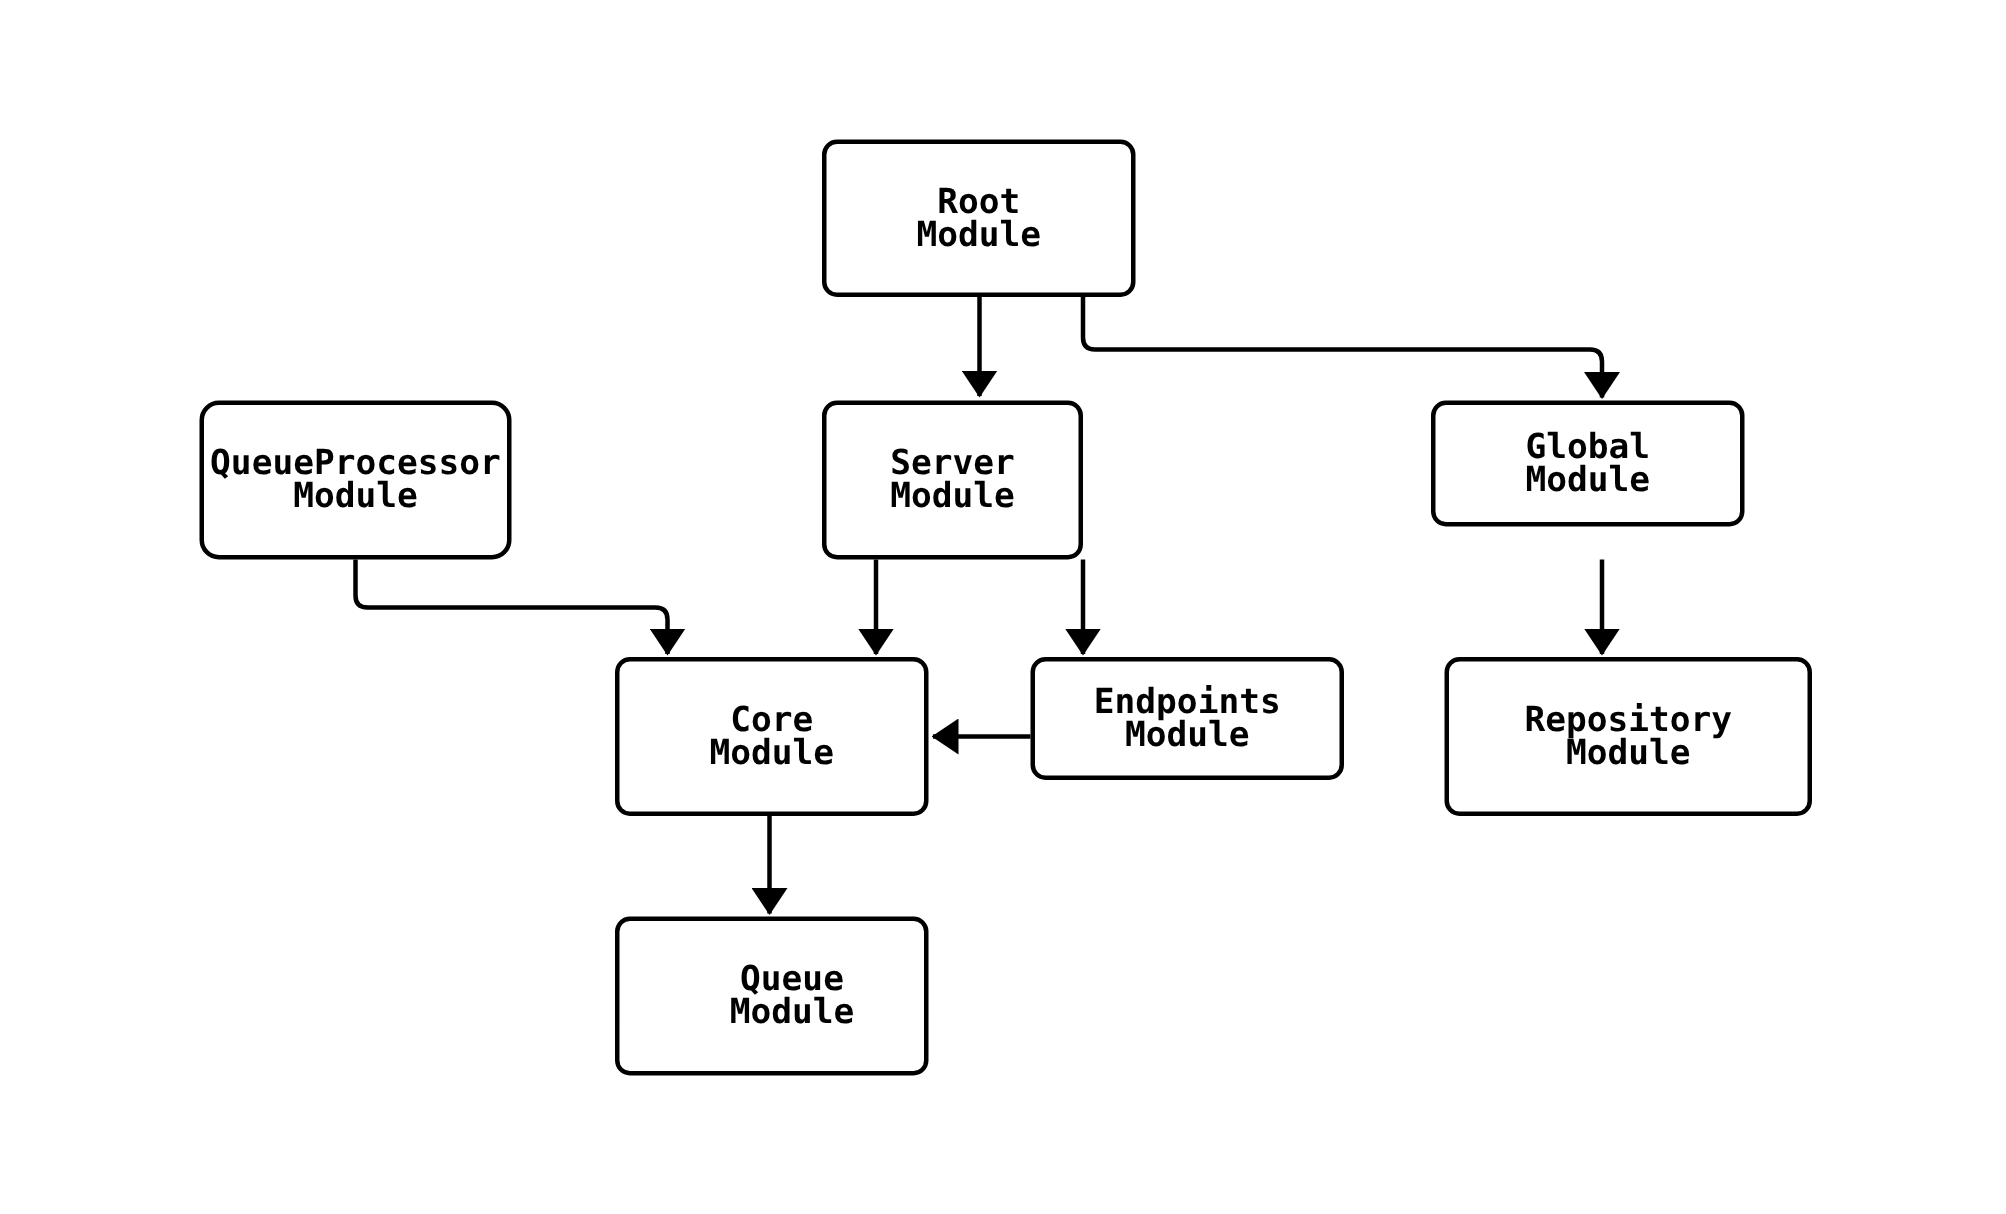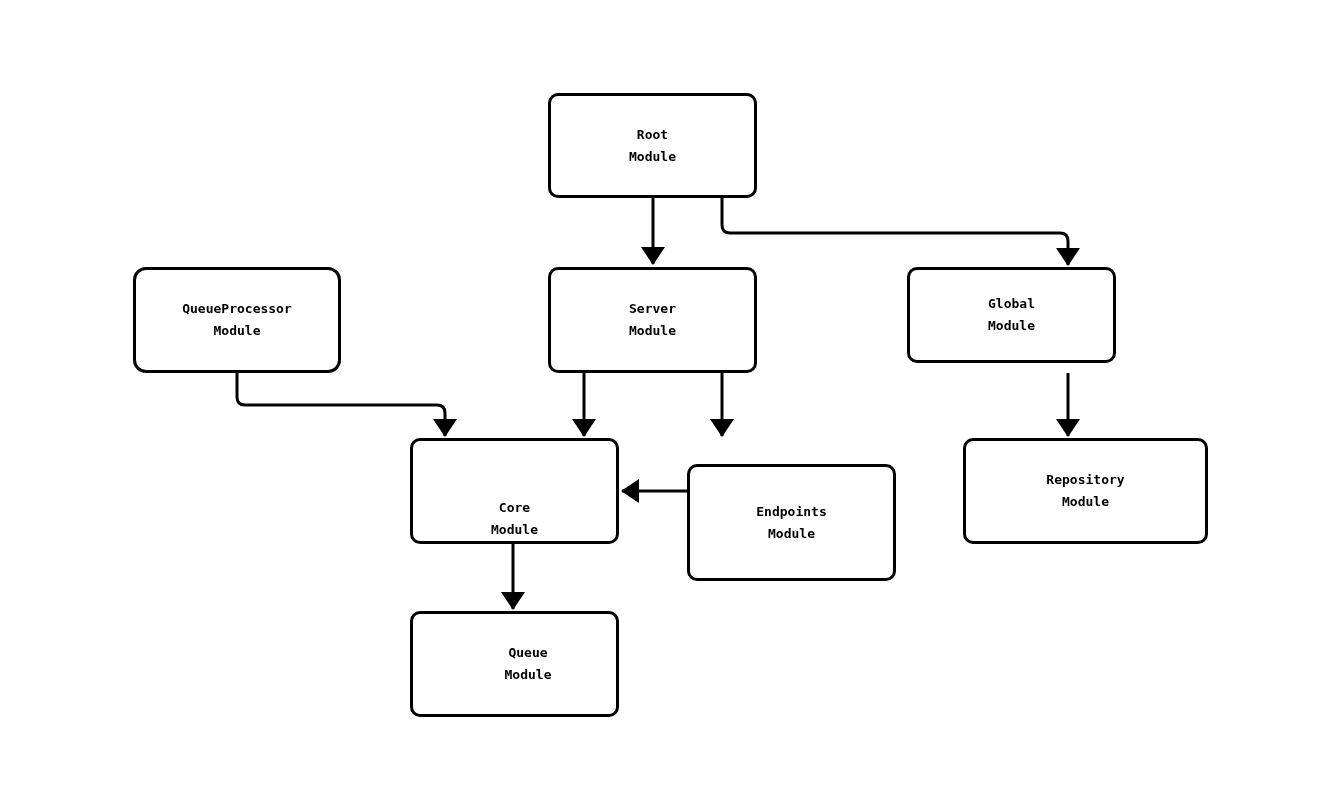--- a/index.html
+++ b/index.html
@@ -33,21 +33,21 @@
     background: #ffffff;
     border: 3px solid #000000;
     border-radius: 10px;
     display: flex;
     align-items: center;
     justify-content: center;
   }
   .node-label {
     font-family: "DejaVu Sans Mono", monospace;
     font-weight: bold;
-    font-size: 13px;
+    font-size: 23px;
     line-height: 22px;
     color: #000000;
     text-align: center;
     white-space: pre-line;
   }
 </style>
 </head>
 <body>
 
 <div class="canvas">
@@ -69,33 +69,33 @@
     </svg>
 
 <div class="node" style="left: 548px; top: 93px; width: 209px; height: 105px;">
       <span class="node-label">Root
 Module</span>
     </div>
     <div class="node" style="left: 133px; top: 267px; width: 208px; height: 106px; border-radius: 13px;">
       <span class="node-label">QueueProcessor
 Module</span>
     </div>
-    <div class="node" style="left: 548px; top: 267px; width: 209px; height: 106px;">
+    <div class="node" style="left: 548px; top: 267px; width: 174px; height: 106px;">
       <span class="node-label">Server
 Module</span>
     </div>
-    <div class="node" style="left: 907px; top: 267px; width: 209px; height: 96px;">
+    <div class="node" style="left: 954px; top: 267px; width: 209px; height: 84px;">
       <span class="node-label">Global
 Module</span>
     </div>
-    <div class="node" style="left: 410px; top: 438px; width: 209px; height: 106px; align-items: flex-end;">
+    <div class="node" style="left: 410px; top: 438px; width: 209px; height: 106px;">
       <span class="node-label">Core
 Module</span>
     </div>
-    <div class="node" style="left: 687px; top: 438px; width: 209px; height: 117px; margin-top: 26px;">
+    <div class="node" style="left: 687px; top: 438px; width: 209px; height: 82px;">
       <span class="node-label">Endpoints
 Module</span>
     </div>
     <div class="node" style="left: 963px; top: 438px; width: 245px; height: 106px;">
       <span class="node-label">Repository
 Module</span>
     </div>
     <div class="node" style="left: 410px; top: 611px; width: 209px; height: 106px; padding-left: 27px;">
       <span class="node-label">Queue
 Module</span>

